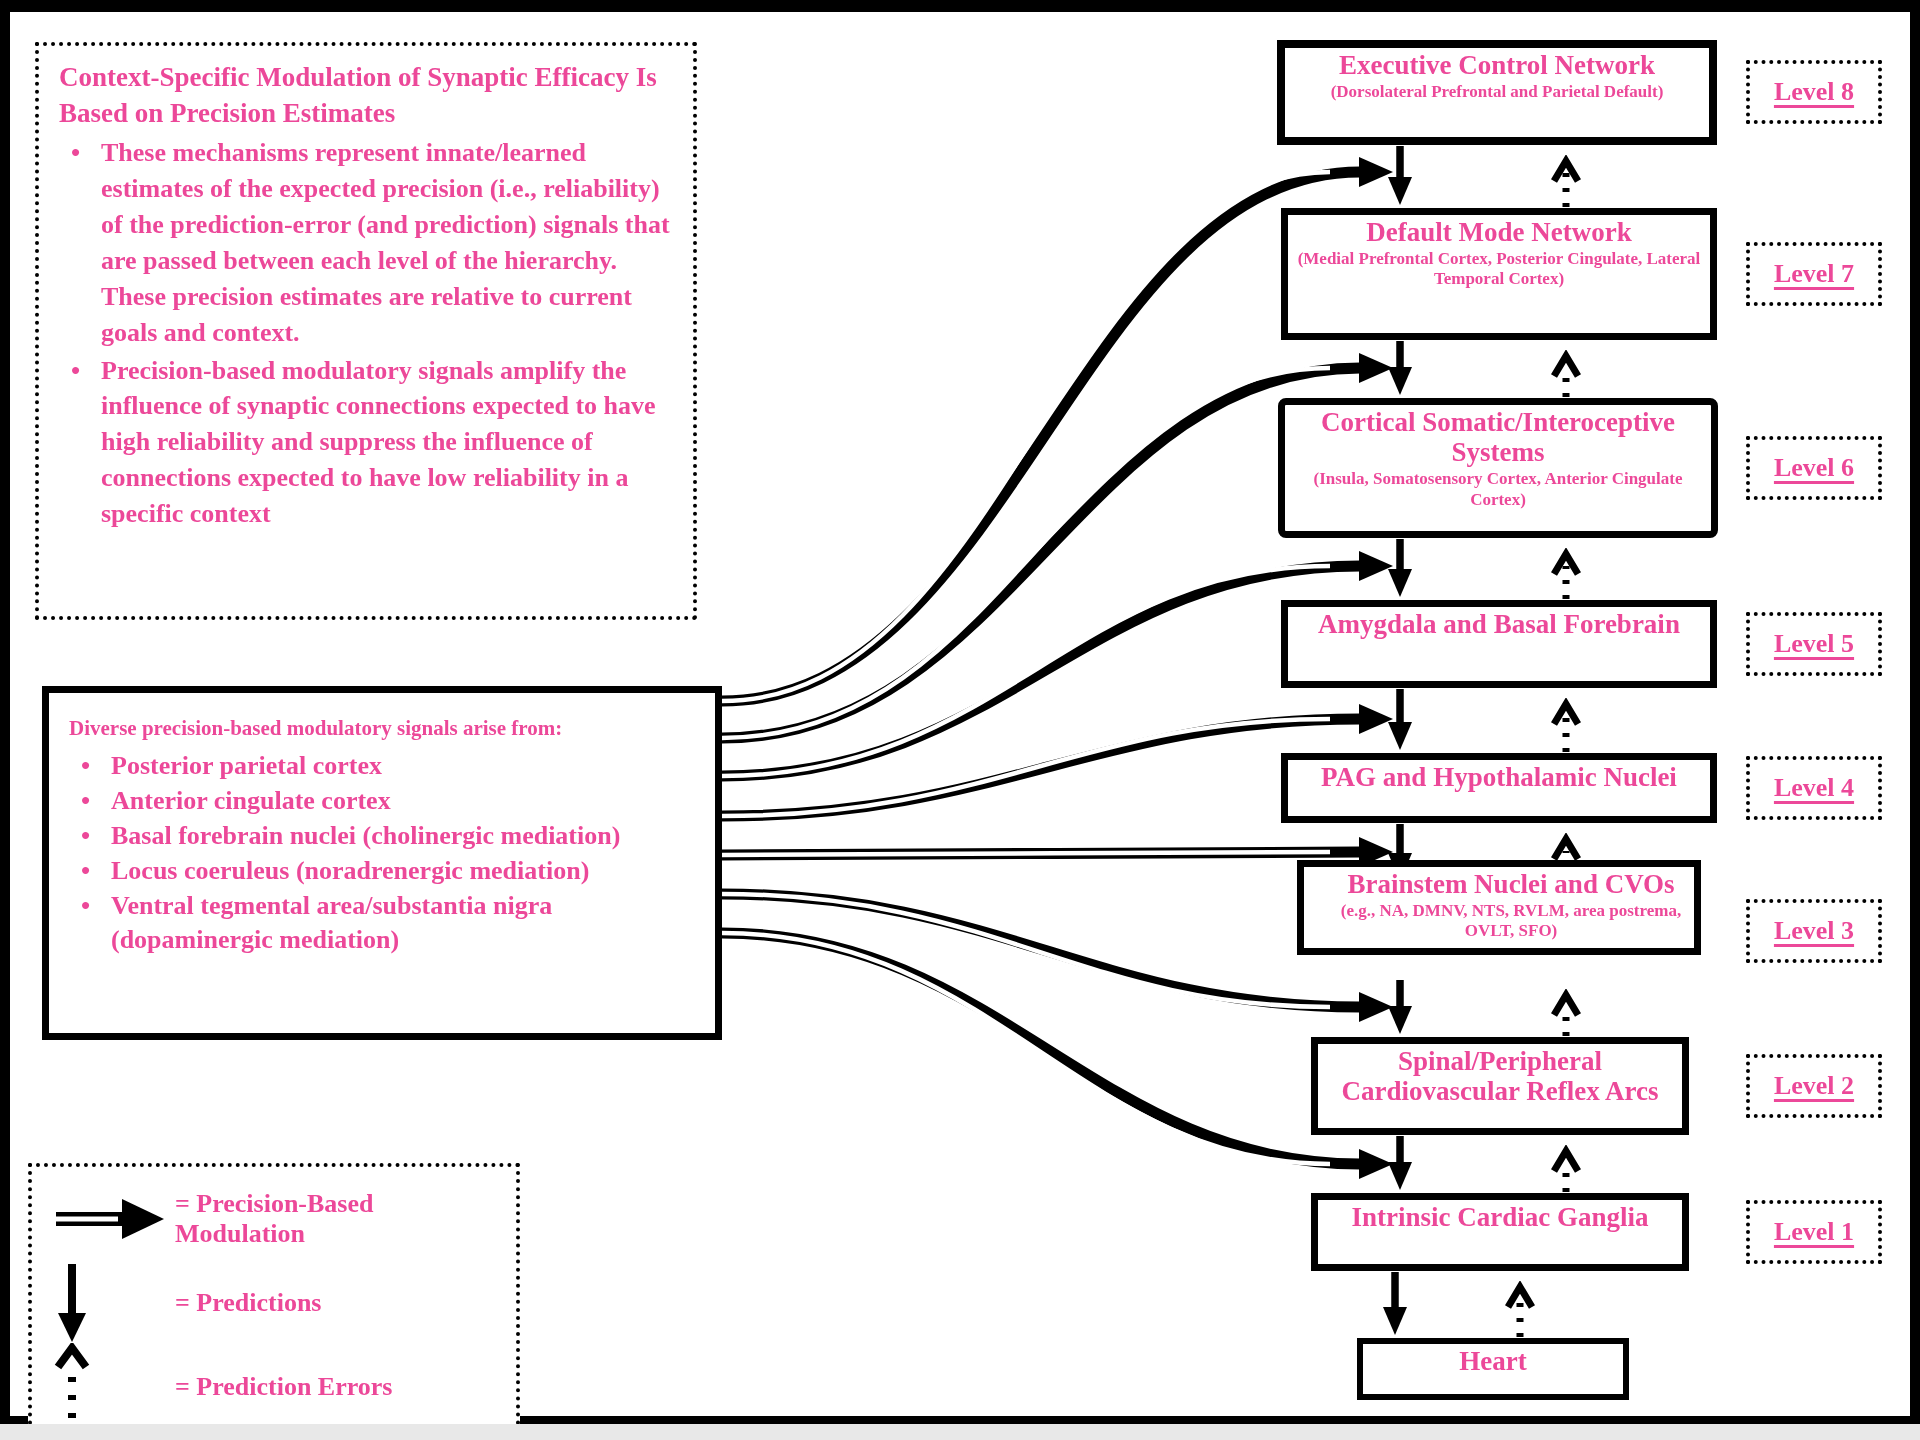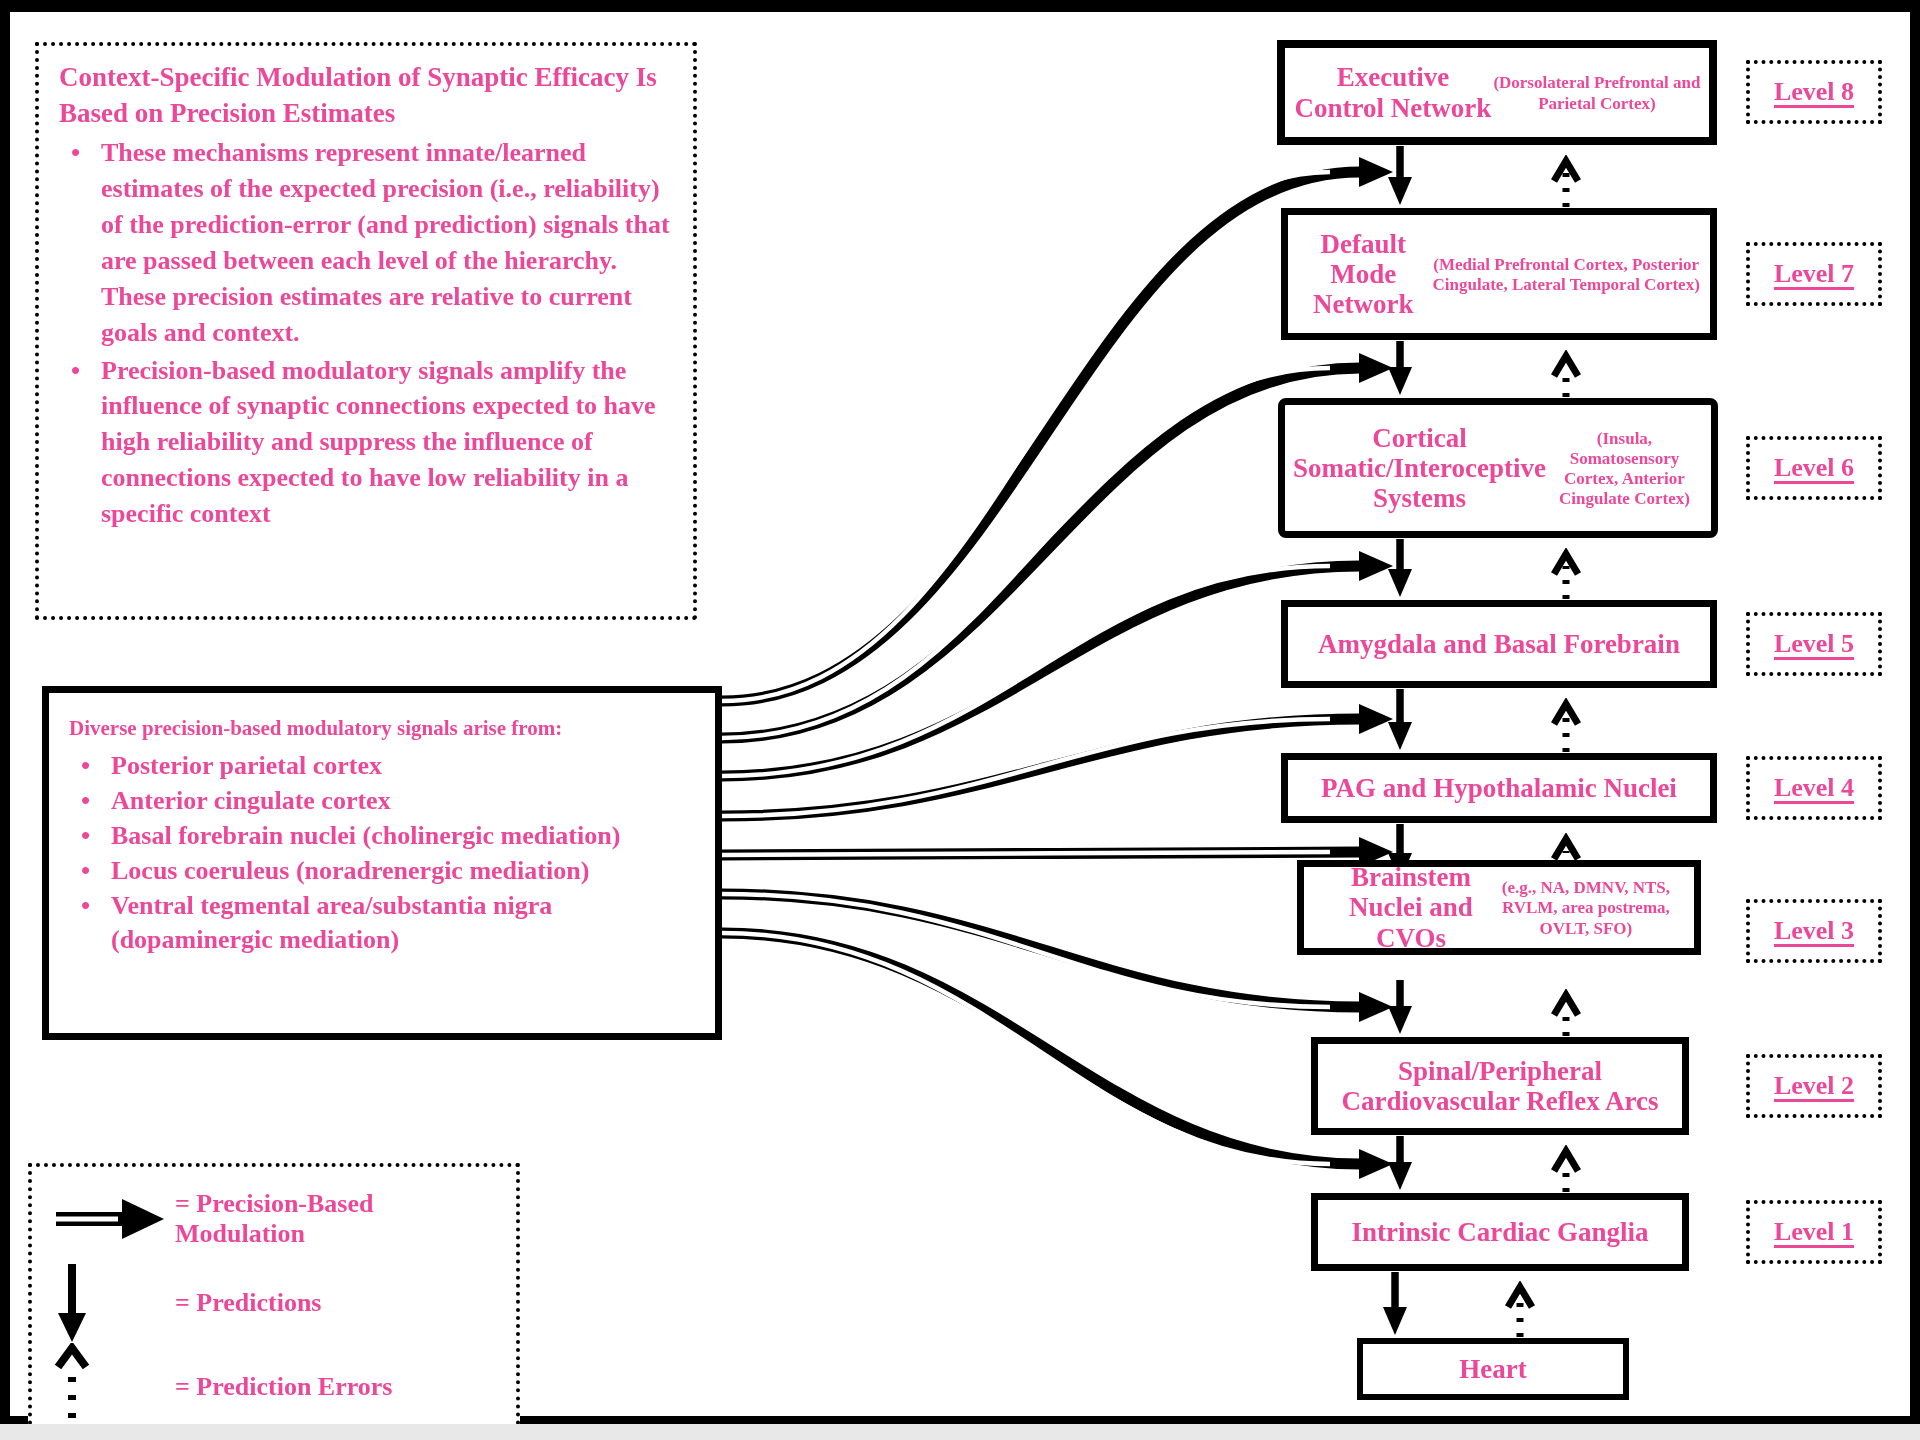--- a/index.html
+++ b/index.html
@@ -22,22 +22,22 @@
   
   #sources-box{left:42px;top:686px;width:680px;height:354px;padding:22px 16px 10px 20px;}
   #sources-box h2{font-size:21px;line-height:1.25;margin-bottom:8px;}
   #sources-box li{font-size:26px;line-height:1.34;}
   
   #legend-box{left:28px;top:1163px;width:492px;height:278px;padding:10px 10px 19px 18px;}
   .legend-row{display:flex;align-items:center;height:84px;}
   .legend-icon{width:125px;flex:0 0 125px;display:flex;align-items:center;}
   .legend-label{font-size:26px;}
   
-  .hbox{background:#fff;border:7px solid #000;display:flex;flex-direction:row;
-        align-items:center;justify-content:center;text-align:center;padding:2px 8px;}
+  .hbox{background:#fff;border:7px solid #000;display:flex;flex-direction:column;
+        align-items:center;justify-content:flex-start;text-align:center;padding:2px 8px;}
   .hbox .t{font-size:27px;line-height:1.12;}
   .hbox .s{font-size:17px;line-height:1.18;margin-top:2px;}
   
   .lvl{background:#fff;border:4px dotted #000;display:flex;align-items:center;justify-content:center;
        font-size:26px;text-decoration:underline;text-decoration-thickness:3px;text-underline-offset:5px;}
 </style>
 </head>
 <body>
 
 <div id="frame">
@@ -143,21 +143,21 @@
           <polyline points="8,24 22,5 36,24" fill="none" stroke="#000" stroke-width="8"></polyline>
           <path d="M22,34 V86" stroke="#000" stroke-width="8" stroke-dasharray="5 13" fill="none"></path>
         </svg>
       </span>
       <span class="legend-label">= Prediction Errors</span>
     </div>
   </div>
 
   <div class="abs hbox" style="left:1277px;top:40px;width:440px;height:105px;border-width:8px;">
     <div class="t">Executive Control Network</div>
-    <div class="s">(Dorsolateral Prefrontal and Parietal Cortex)</div>
+    <div class="s">(Dorsolateral Prefrontal and Parietal Default)</div>
   </div>
   <div class="abs hbox" style="left:1281px;top:208px;width:436px;height:132px;">
     <div class="t">Default Mode Network</div>
     <div class="s">(Medial Prefrontal Cortex, Posterior Cingulate, Lateral Temporal Cortex)</div>
   </div>
   <div class="abs hbox" style="left:1278px;top:398px;width:440px;height:140px;border-radius:8px;">
     <div class="t">Cortical Somatic/Interoceptive Systems</div>
     <div class="s">(Insula, Somatosensory Cortex, Anterior Cingulate Cortex)</div>
   </div>
   <div class="abs hbox" style="left:1281px;top:600px;width:436px;height:88px;">

